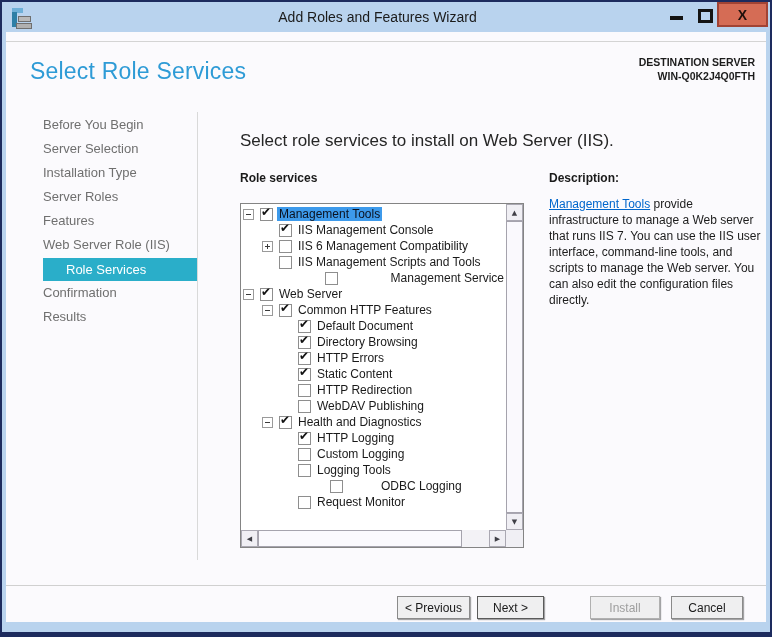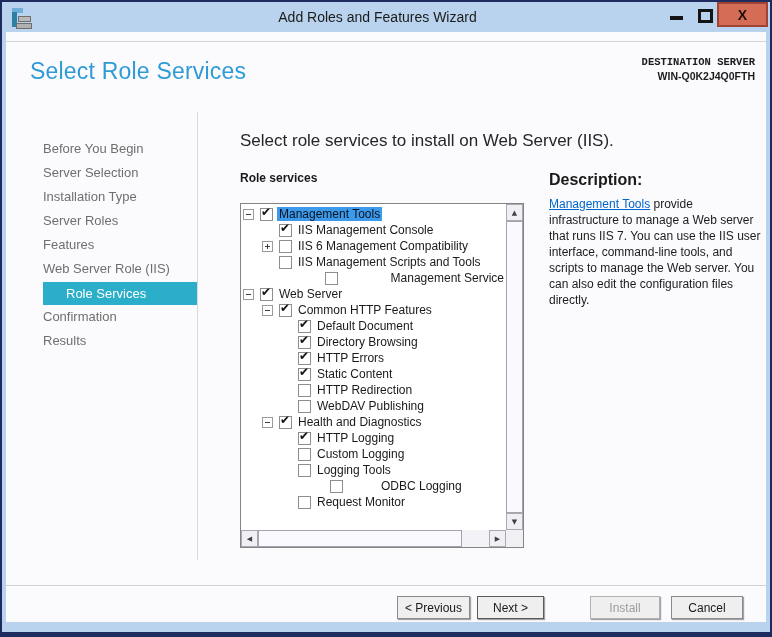--- a/index.html
+++ b/index.html
@@ -51,39 +51,39 @@
     position: absolute; left: 6px; top: 32px; width: 760px; height: 590px;
     background: #fbfafd;
   }
   .header-line { position: absolute; left: 6px; top: 41px; width: 760px; height: 1px; background: #d4d4d4; }
   .page-title {
     position: absolute; left: 30px; top: 58px;
     font-size: 23px; font-weight: 300; color: #2e9bd6;
     letter-spacing: 0.2px;
   }
   .dest-block { position: absolute; right: 17px; top: 55px; text-align: right; }
-  .dest-label { font-size: 10.5px; font-weight: bold; color: #1c1c1c; line-height: 14px; font-family: Liberation Mono, monospace; }
+  .dest-label { font-size: 10.5px; font-weight: bold; color: #1c1c1c; line-height: 14px; }
   .dest-server { font-size: 10.5px; font-weight: bold; color: #1c1c1c; line-height: 14px; }
   
-  .sidebar { position: absolute; left: 43px; top: 137px; width: 154px; }
+  .sidebar { position: absolute; left: 43px; top: 113px; width: 154px; }
   .sb-item {
     height: 24px; line-height: 24px;
     font-size: 13px; color: #6f6f6f;
     cursor: pointer; white-space: nowrap;
   }
   .sb-item.selected {
     background: #2aaec9; color: #ffffff;
     padding-left: 23px; height: 23px; line-height: 23px;
     margin: 1px 0 0 0;
   }
   .v-sep { position: absolute; left: 197px; top: 112px; width: 1px; height: 448px; background: #d9d9d9; }
   
   .instruction { position: absolute; left: 240px; top: 131px; font-size: 17px; color: #262626; }
   .tree-caption { position: absolute; left: 240px; top: 171px; font-size: 12px; font-weight: bold; color: #1a1a1a; }
-  .desc-caption { position: absolute; left: 549px; top: 171px; font-size: 16px; font-weight: bold; color: #1a1a1a; }
+  .desc-caption { position: absolute; left: 549px; top: 171px; font-size: 12px; font-weight: bold; color: #1a1a1a; }
   .tree-box {
     position: absolute; left: 240px; top: 203px; width: 284px; height: 345px;
     background: #ffffff; border: 1px solid #848484;
   }
   .tree-rows { position: absolute; left: 0; top: 2px; right: 17px; }
   .tree-row { display: flex; align-items: center; height: 16px; white-space: nowrap; }
   .slot { flex: none; width: 17px; display: flex; align-items: center; }
   .expander {
     position: relative; width: 11px; height: 11px;
     border: 1px solid #9a9a9a; background: #ffffff; cursor: pointer;

